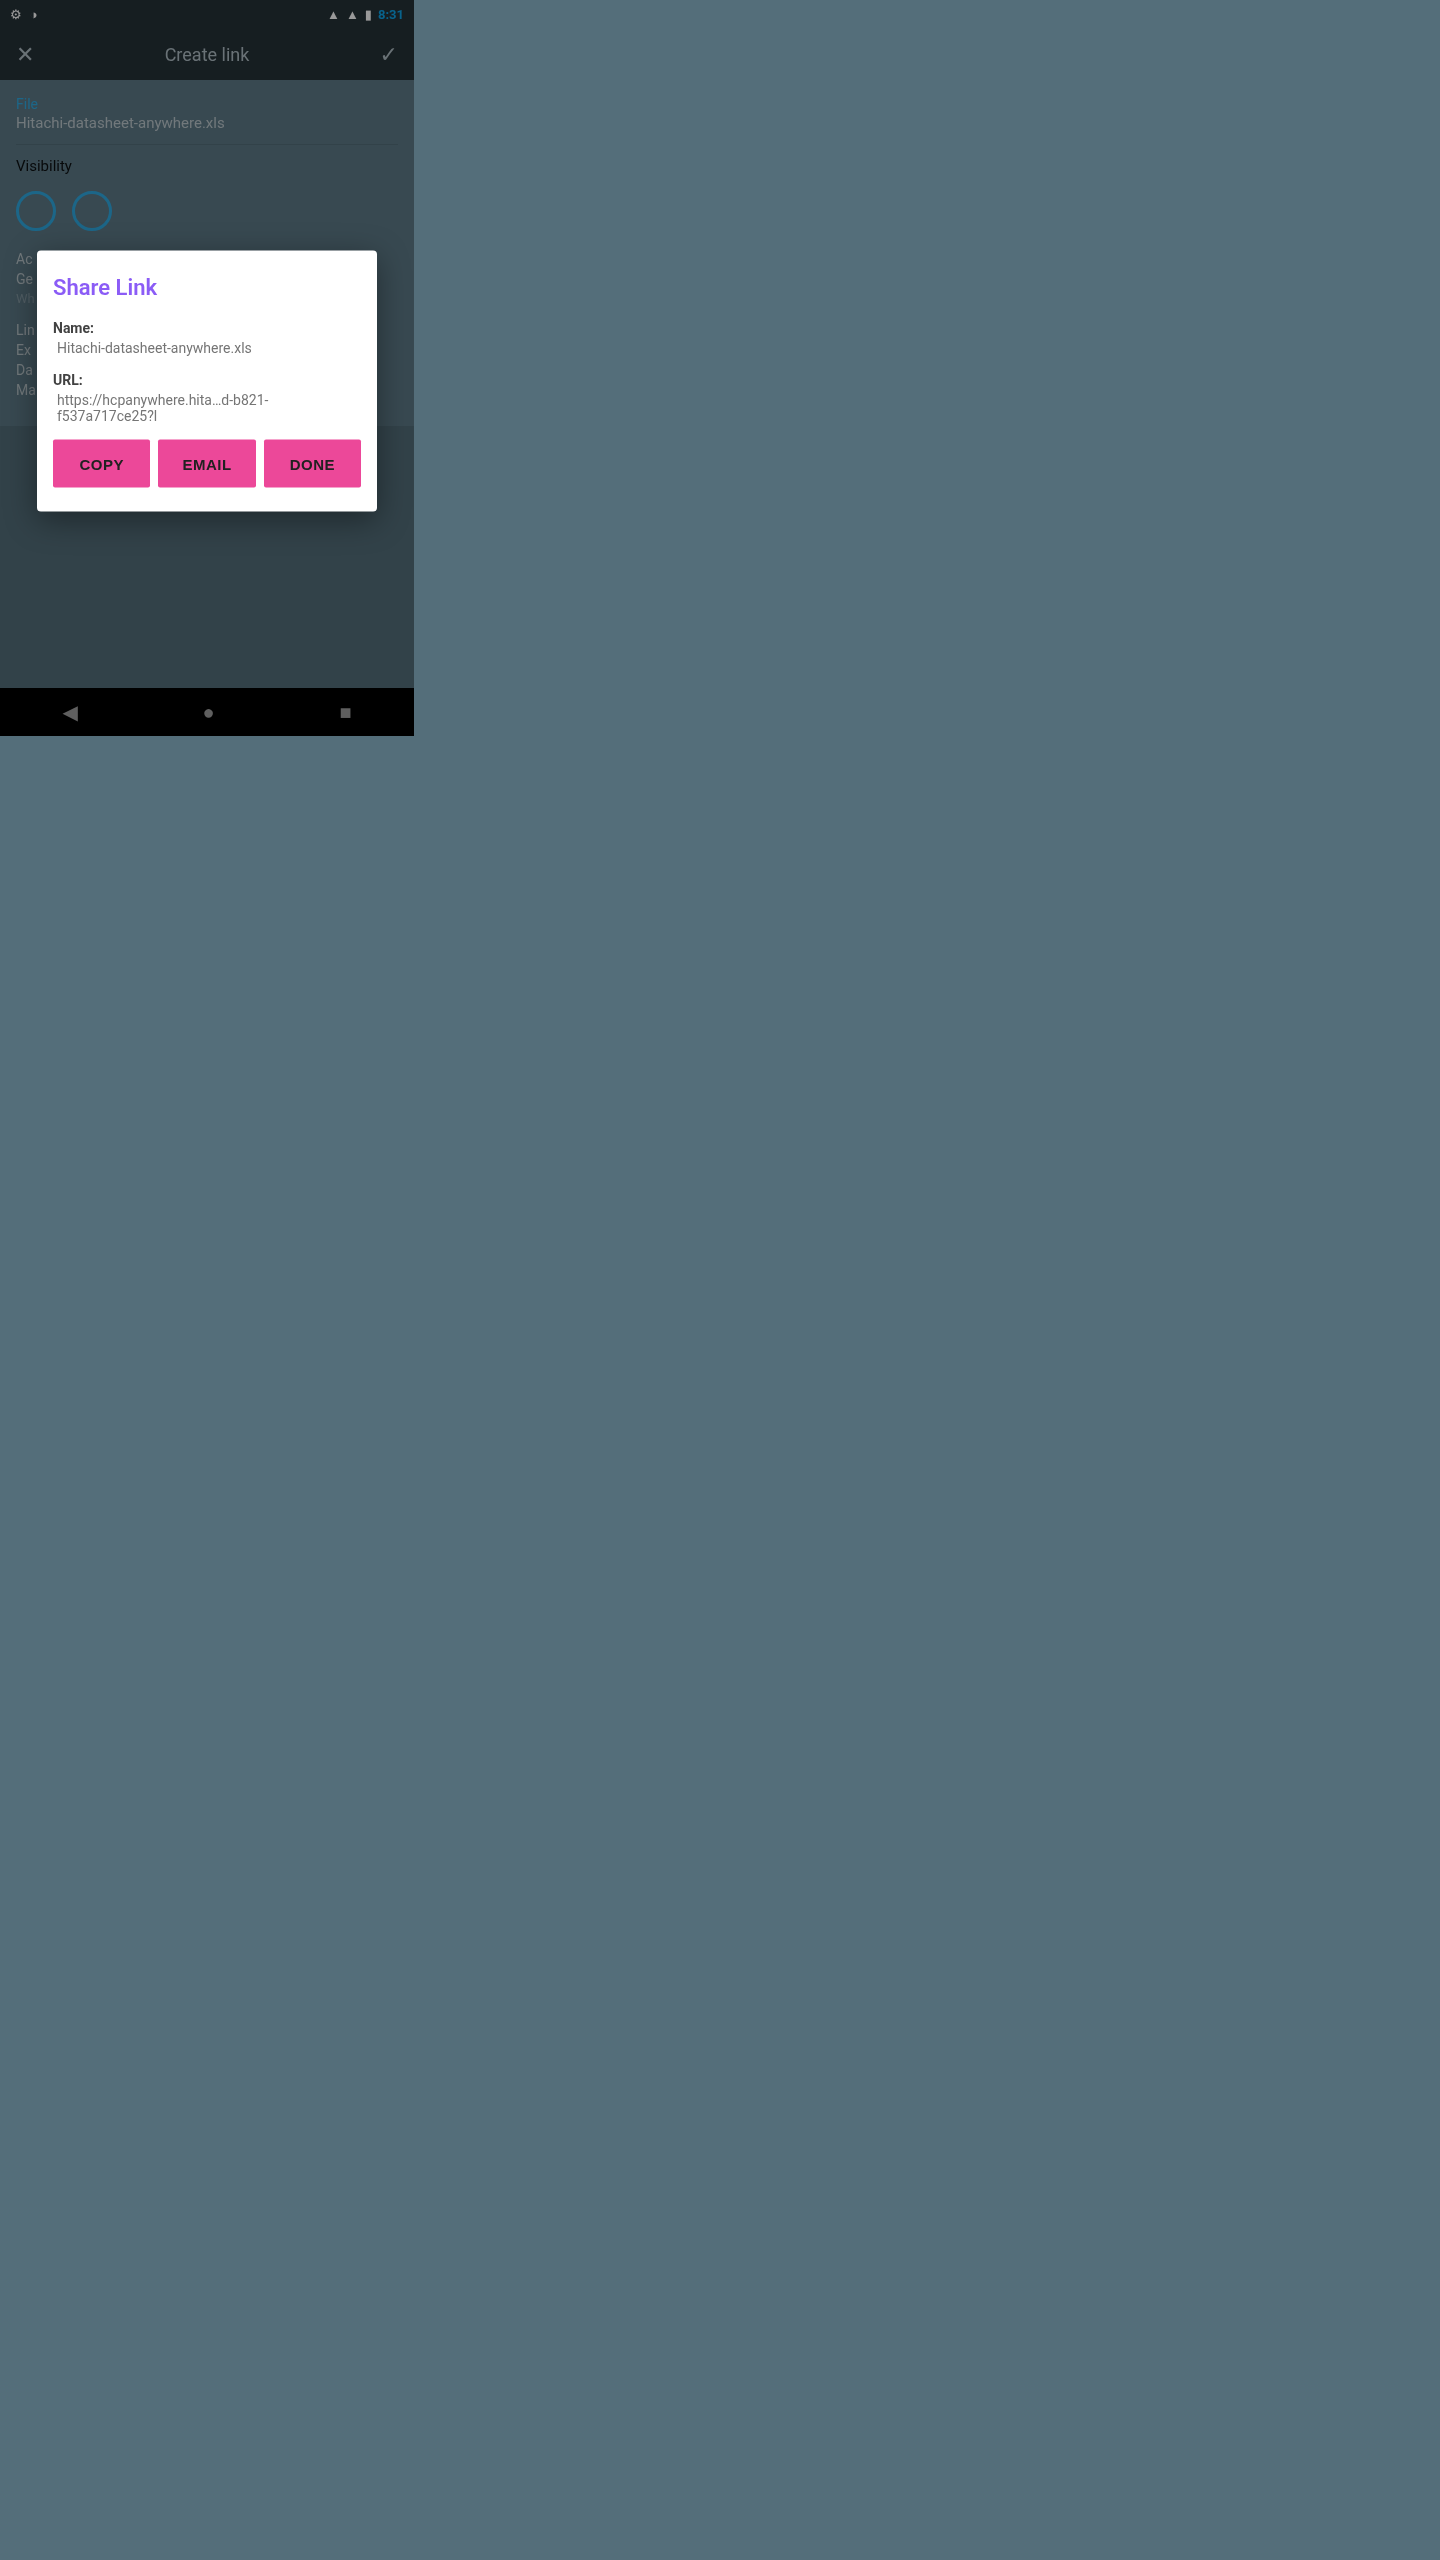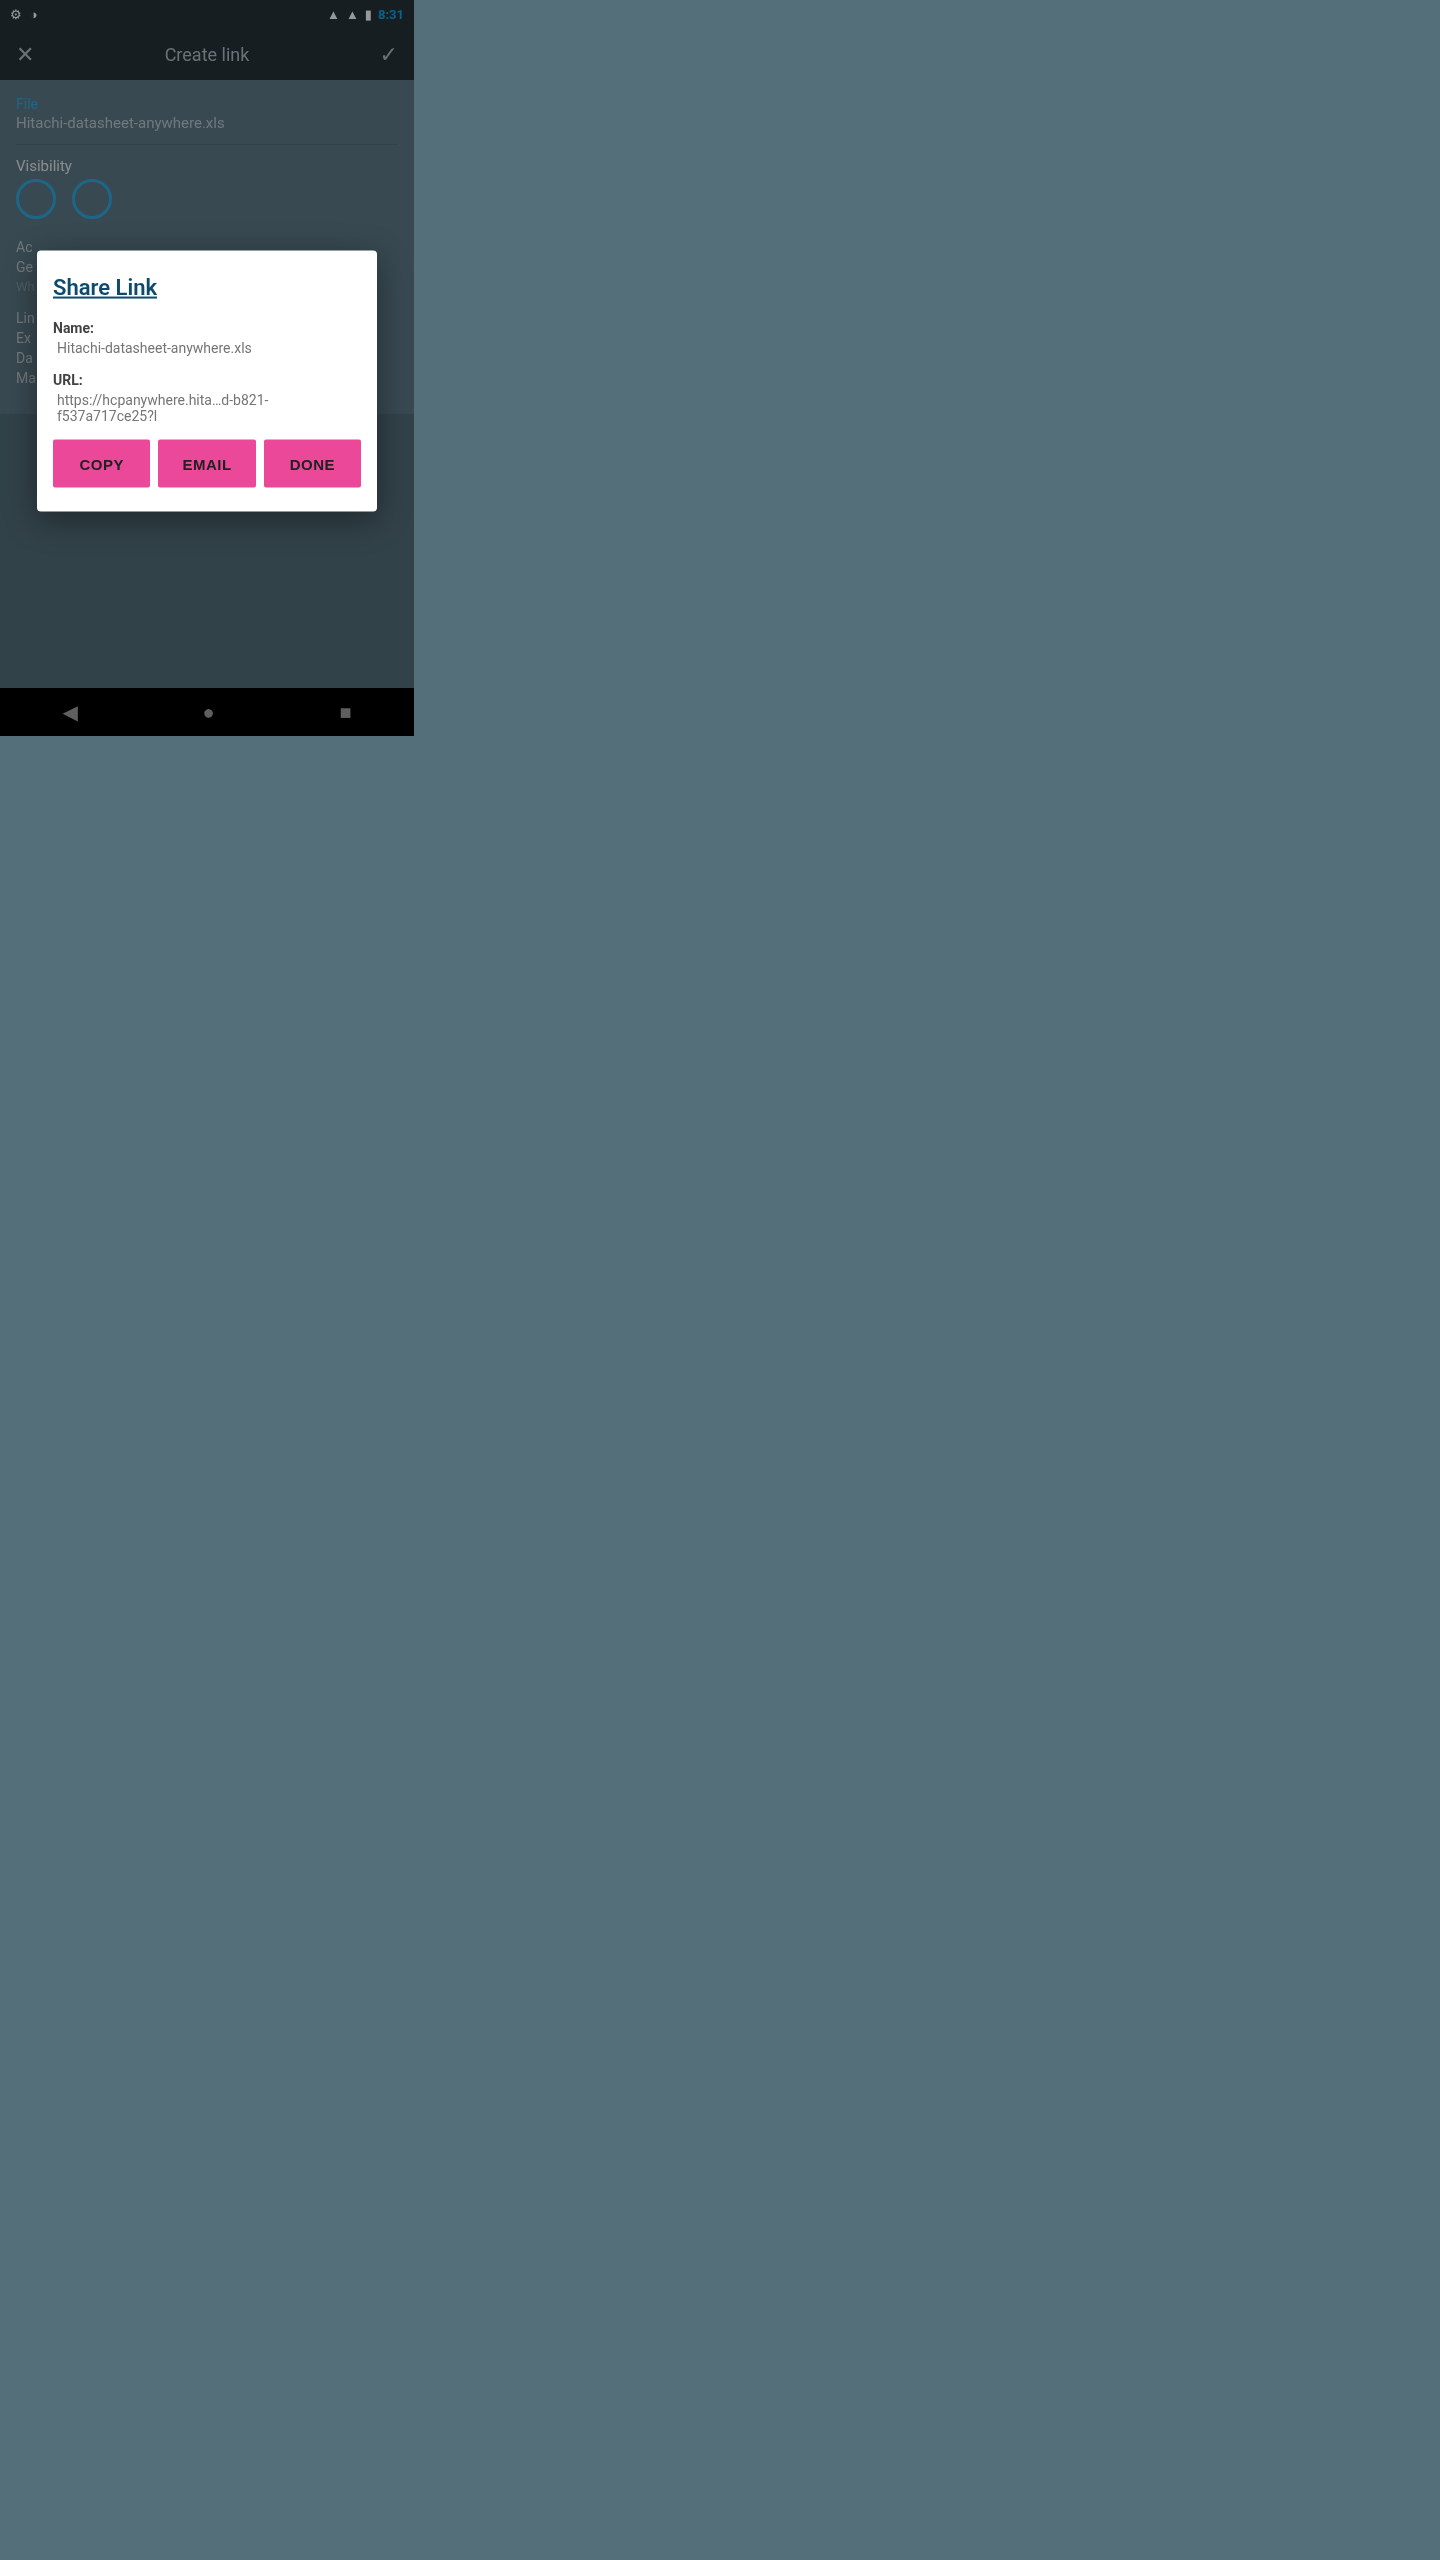--- a/index.html
+++ b/index.html
@@ -95,23 +95,23 @@
       margin-bottom: 12px;
     }
 
     .bg-divider {
       height: 1px;
       background: #546e7a;
       margin-bottom: 12px;
     }
 
     .bg-visibility-label {
-      color: #ffffff;
+      color: #000000;
       font-size: 15px;
-      margin-bottom: 4px;
+      margin-bottom: 16px;
     }
 
     .bg-toggles {
       display: flex;
       gap: 16px;
       margin-bottom: 12px;
     }
 
     .bg-toggle-circle {
       width: 40px;
@@ -157,23 +157,22 @@
       border-radius: 4px;
       width: 340px;
       z-index: 20;
       padding: 24px 16px 16px 16px;
       box-shadow: 0 8px 32px rgba(0,0,0,0.4);
     }
 
     .dialog-title {
       font-size: 22px;
       font-weight: 600;
-      color: #0c4a6e;
+      color: #8b5cf6;
       margin-bottom: 20px;
-      text-decoration: underline;
     }
 
     .dialog-field-label {
       font-size: 14px;
       font-weight: bold;
       color: #424242;
       margin-bottom: 4px;
     }
 
     .dialog-field-value {

